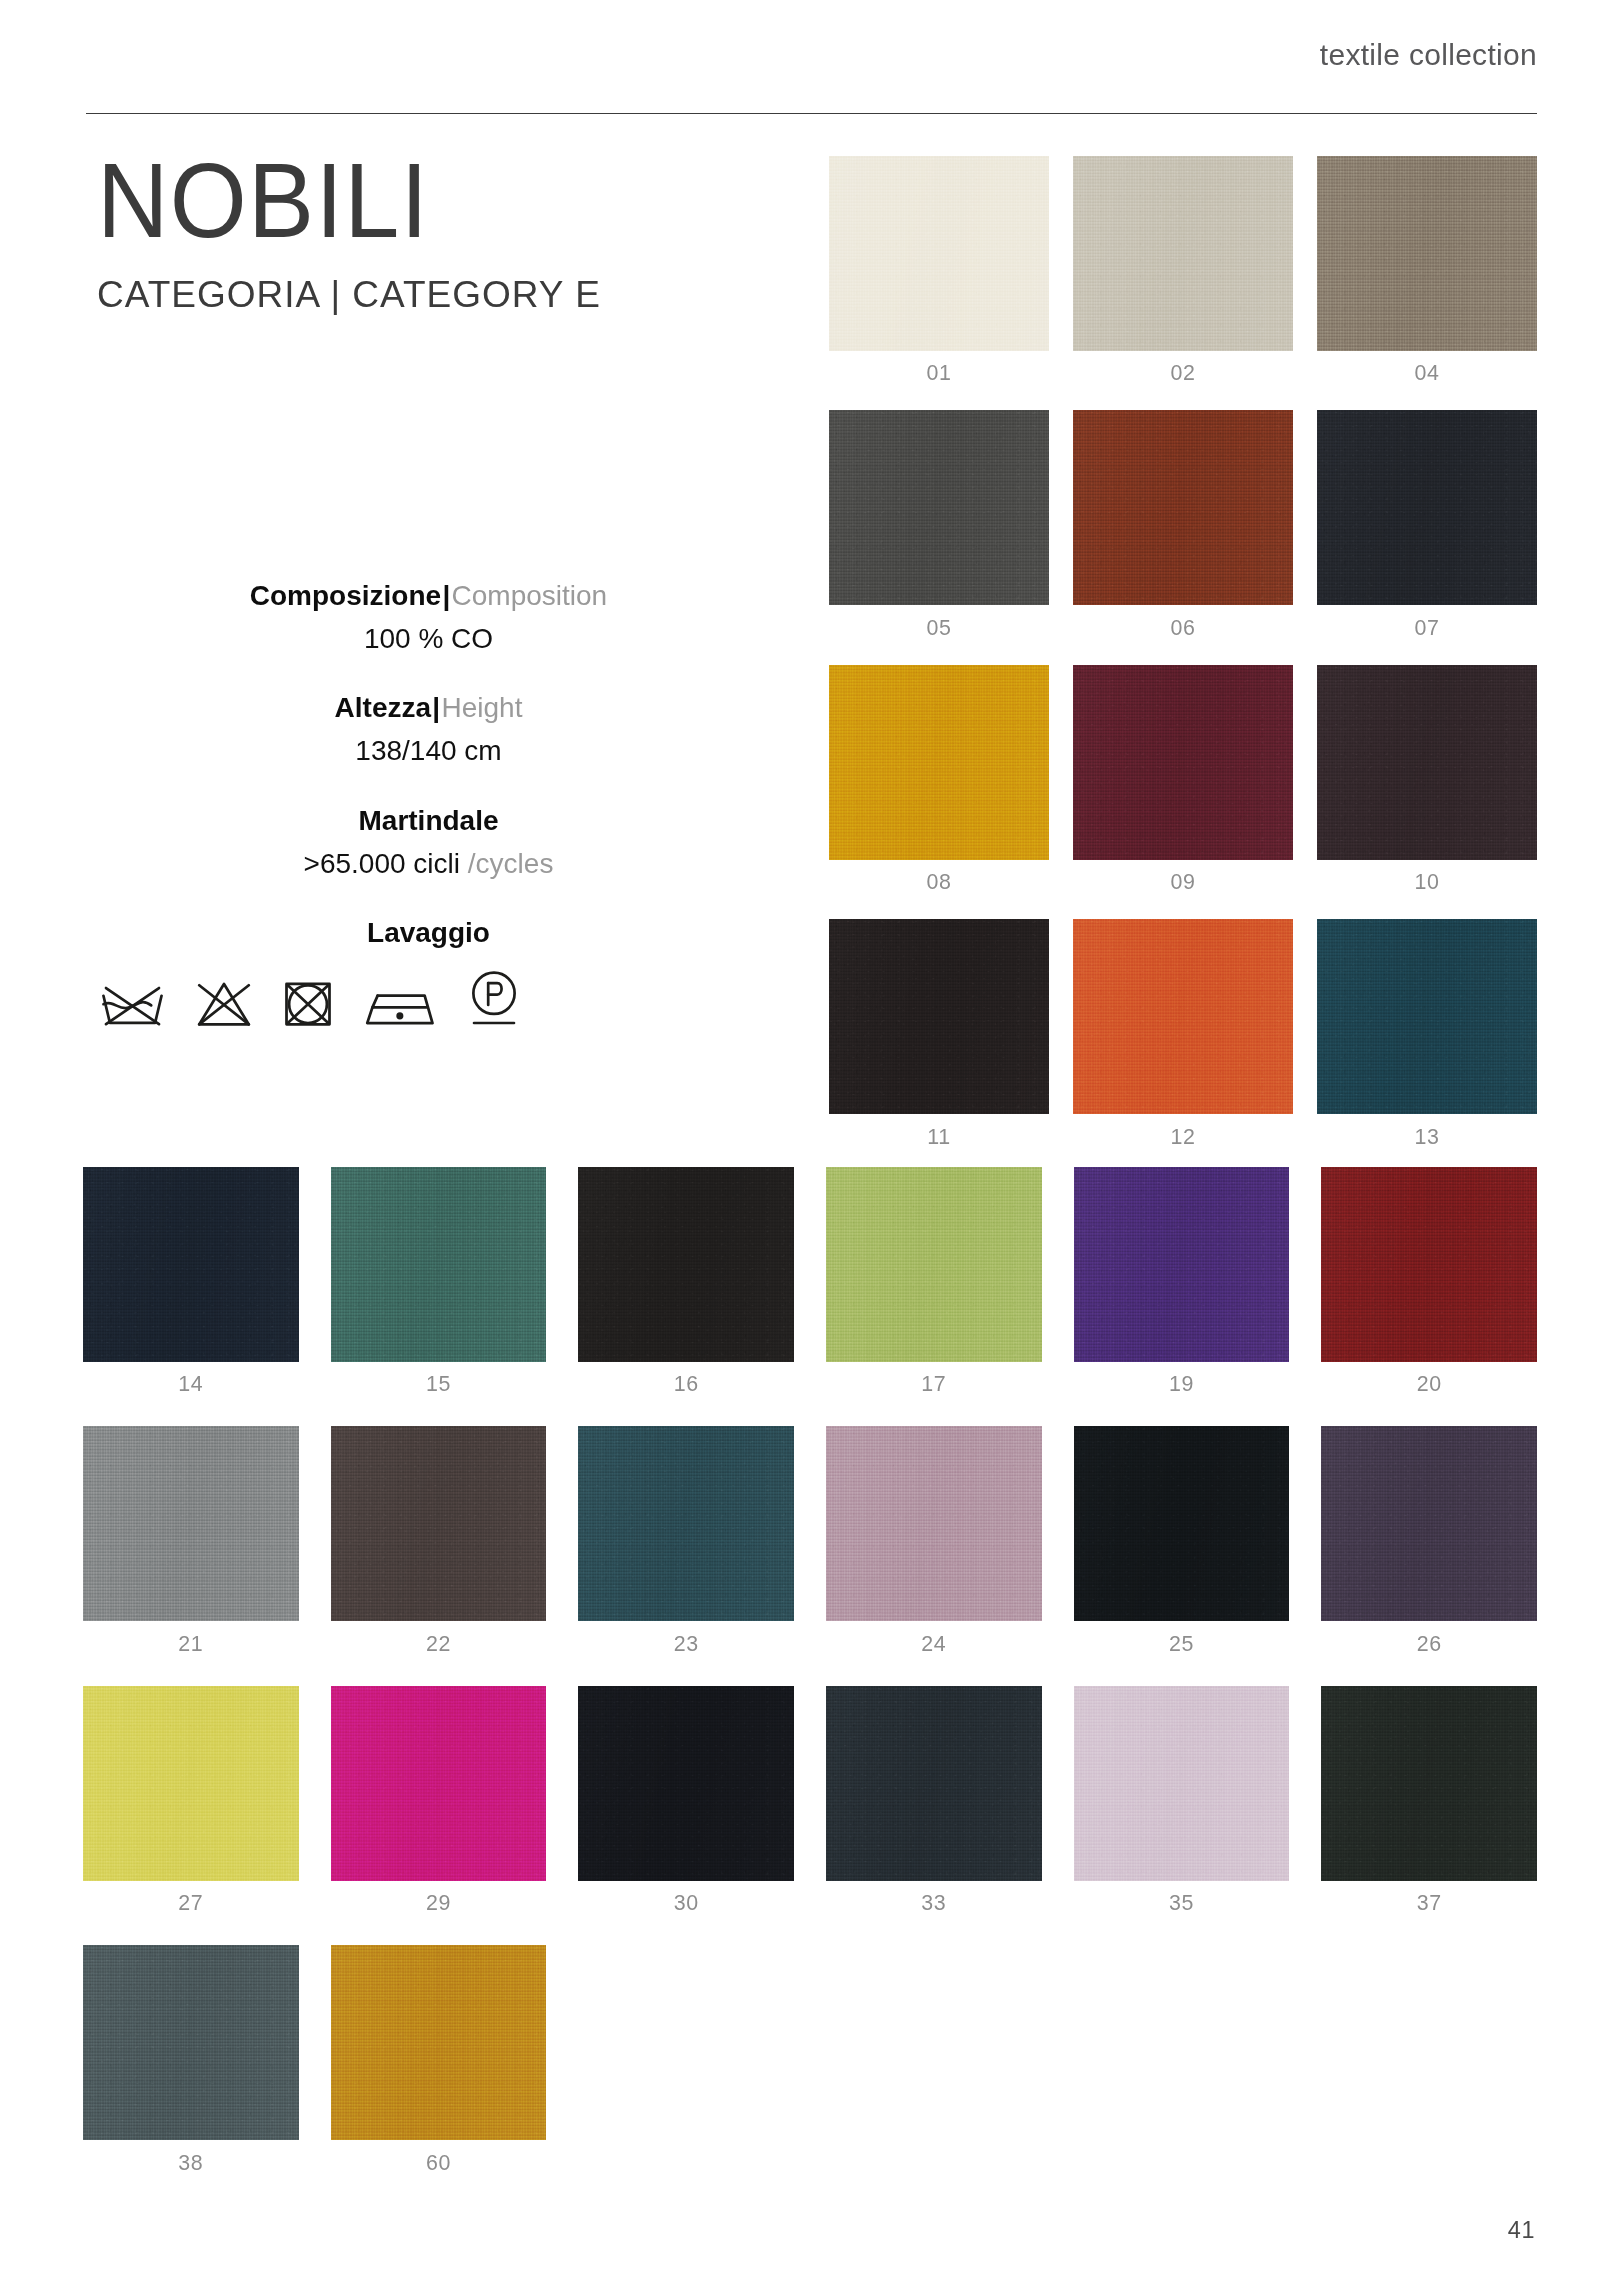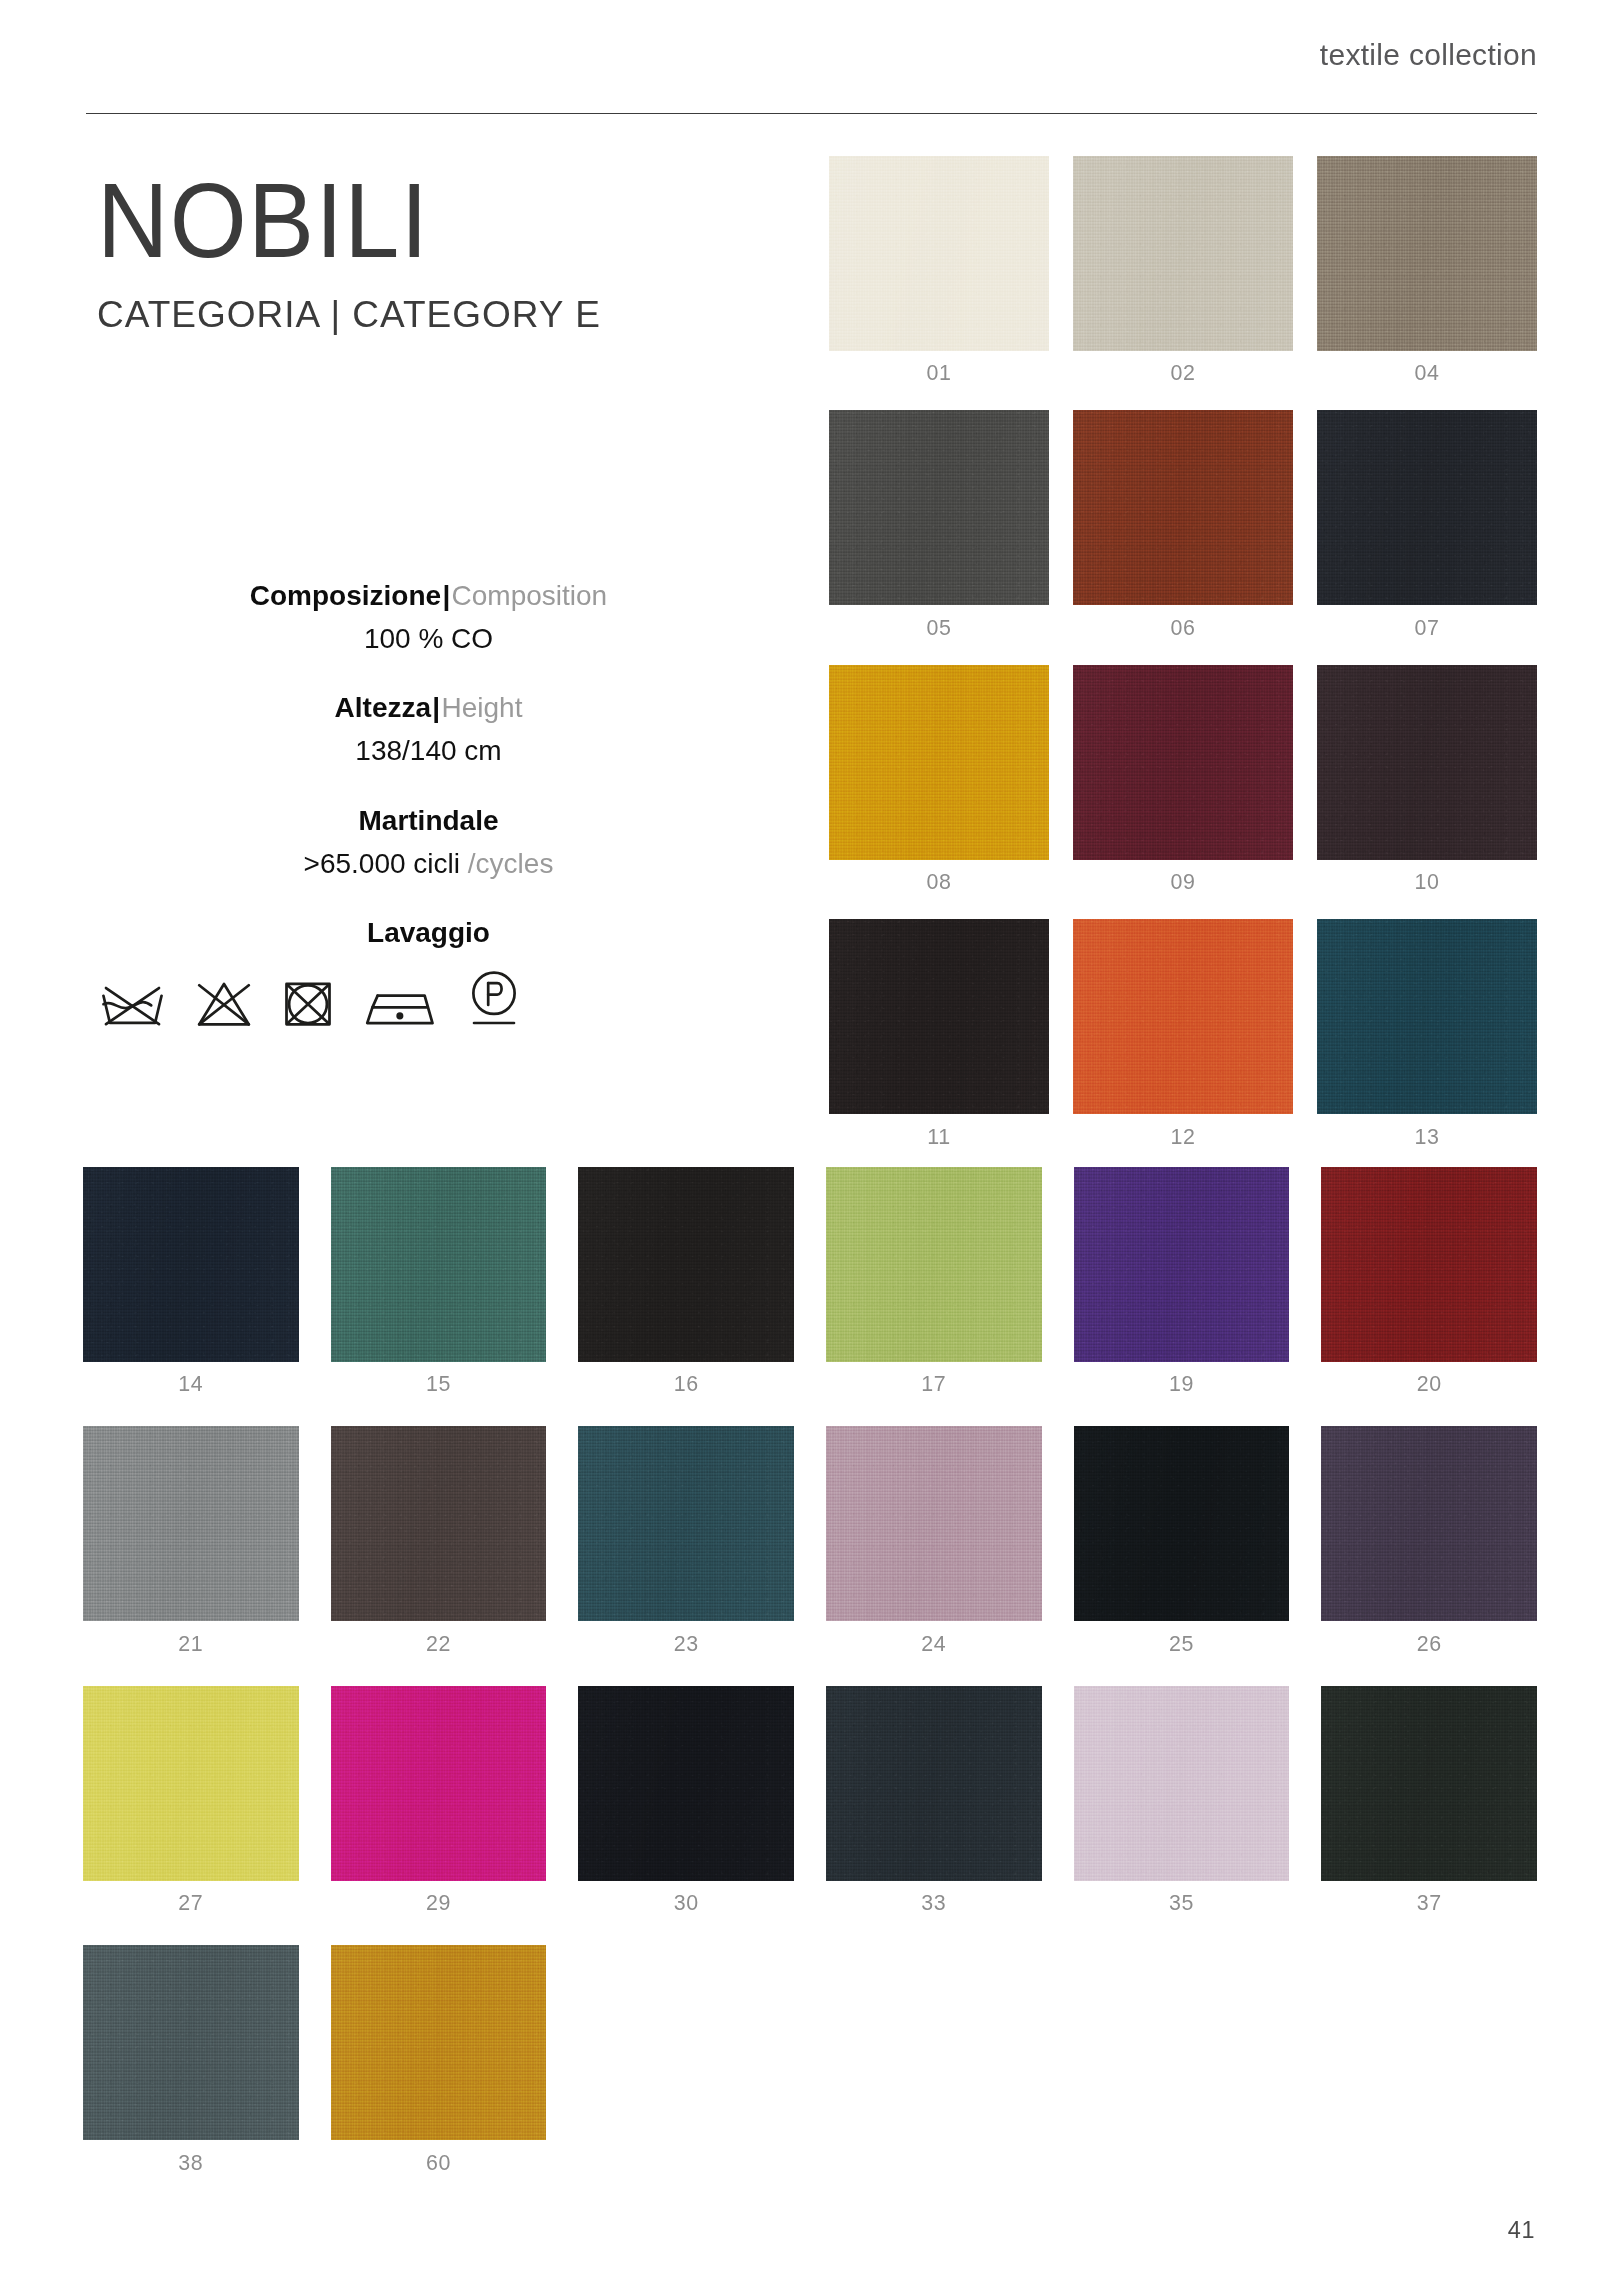--- a/index.html
+++ b/index.html
@@ -46,21 +46,20 @@
     height: 1.3px;
     background: #3c3c3c;
   }
 
   
   .brand {
     position: absolute;
     left: 97px;
     top: 148px;
     width: 682px;
-    margin-top: 20px;
   }
   .brand-name {
     font-size: 99px;
     font-weight: 200;
     color: #3b3b3b;
     letter-spacing: 1.3px;
     line-height: 1.0;
     transform: scaleY(1.06);
     transform-origin: left top;
   }

